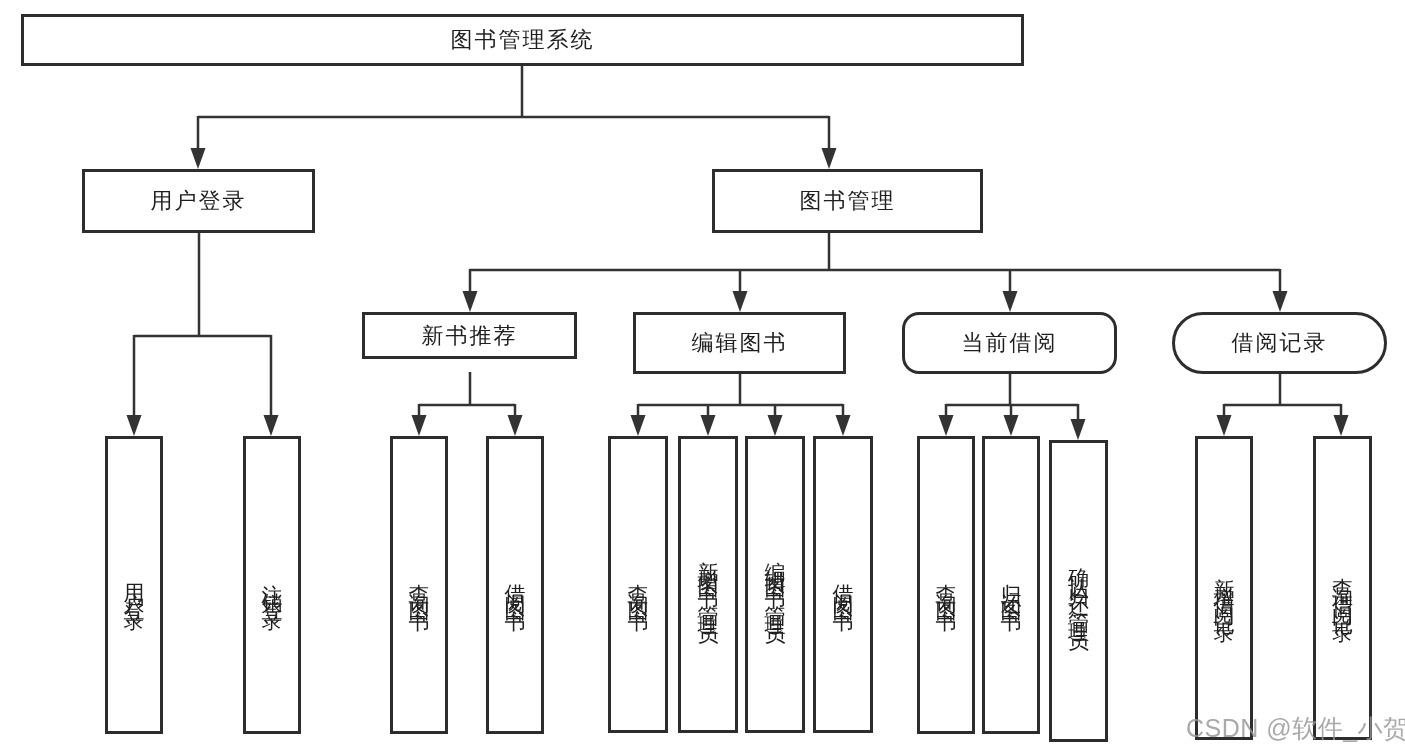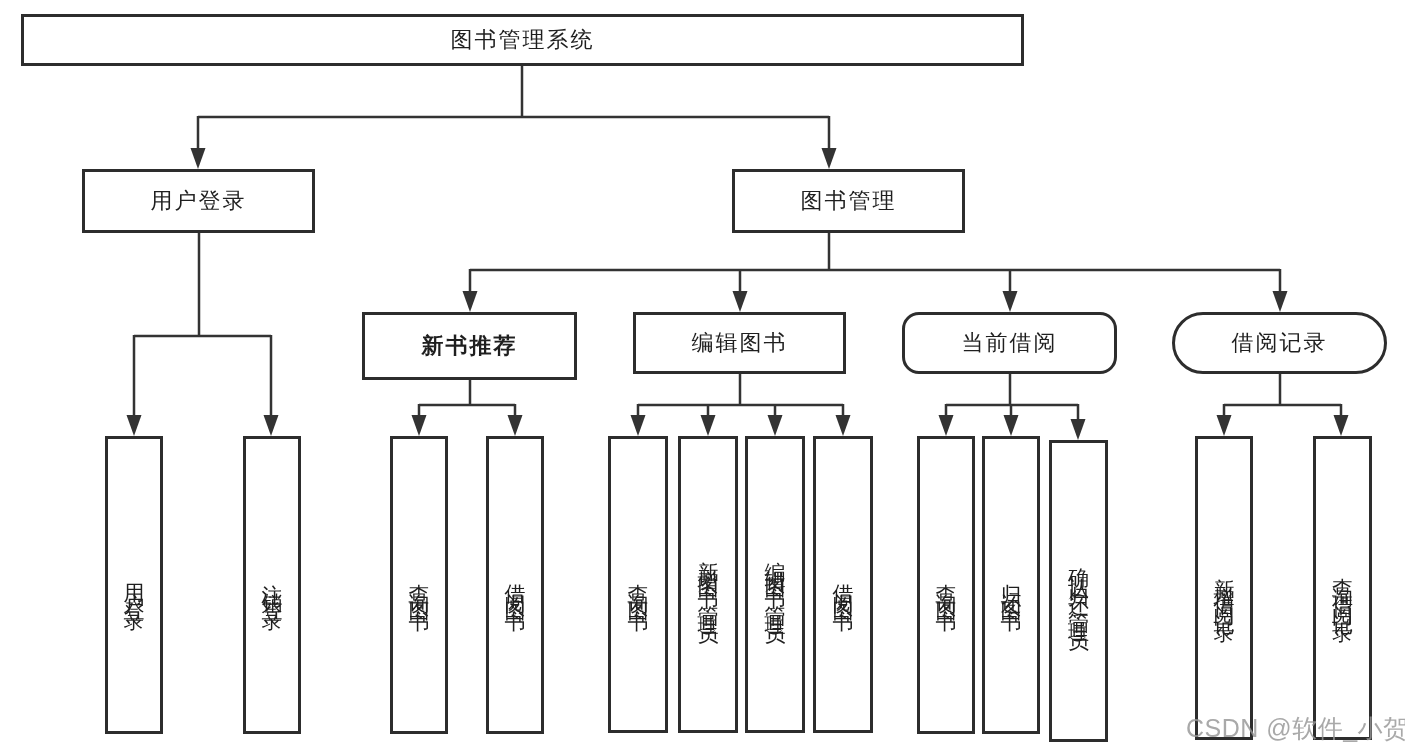--- a/index.html
+++ b/index.html
@@ -94,25 +94,25 @@
     <polygon points="1333.5,415 1348.5,415 1341,436"></polygon>
   </svg>
 
   <div class="node h" style="left:21px; top:14px; width:1003px; height:52px;">
     <span>图书管理系统</span>
   </div>
 
   <div class="node h" style="left:82px; top:169px; width:233px; height:64px;">
     <span>用户登录</span>
   </div>
-  <div class="node h" style="left:732px; top:169px; width:233px; height:64px;">
+  <div class="node h" style="left:712px; top:169px; width:271px; height:64px;">
     <span>图书管理</span>
   </div>
 
-  <div class="node h" style="left:362px; top:312px; width:215px; height:68px;font-weight:bold;">
+  <div class="node h" style="left:362px; top:312px; width:215px; height:47px;">
     <span>新书推荐</span>
   </div>
   <div class="node h" style="left:633px; top:312px; width:213px; height:62px;">
     <span>编辑图书</span>
   </div>
   <div class="node h" style="left:902px; top:312px; width:215px; height:62px;border-radius:17px;">
     <span>当前借阅</span>
   </div>
   <div class="node h" style="left:1172px; top:312px; width:215px; height:62px;border-radius:31px;">
     <span>借阅记录</span>

